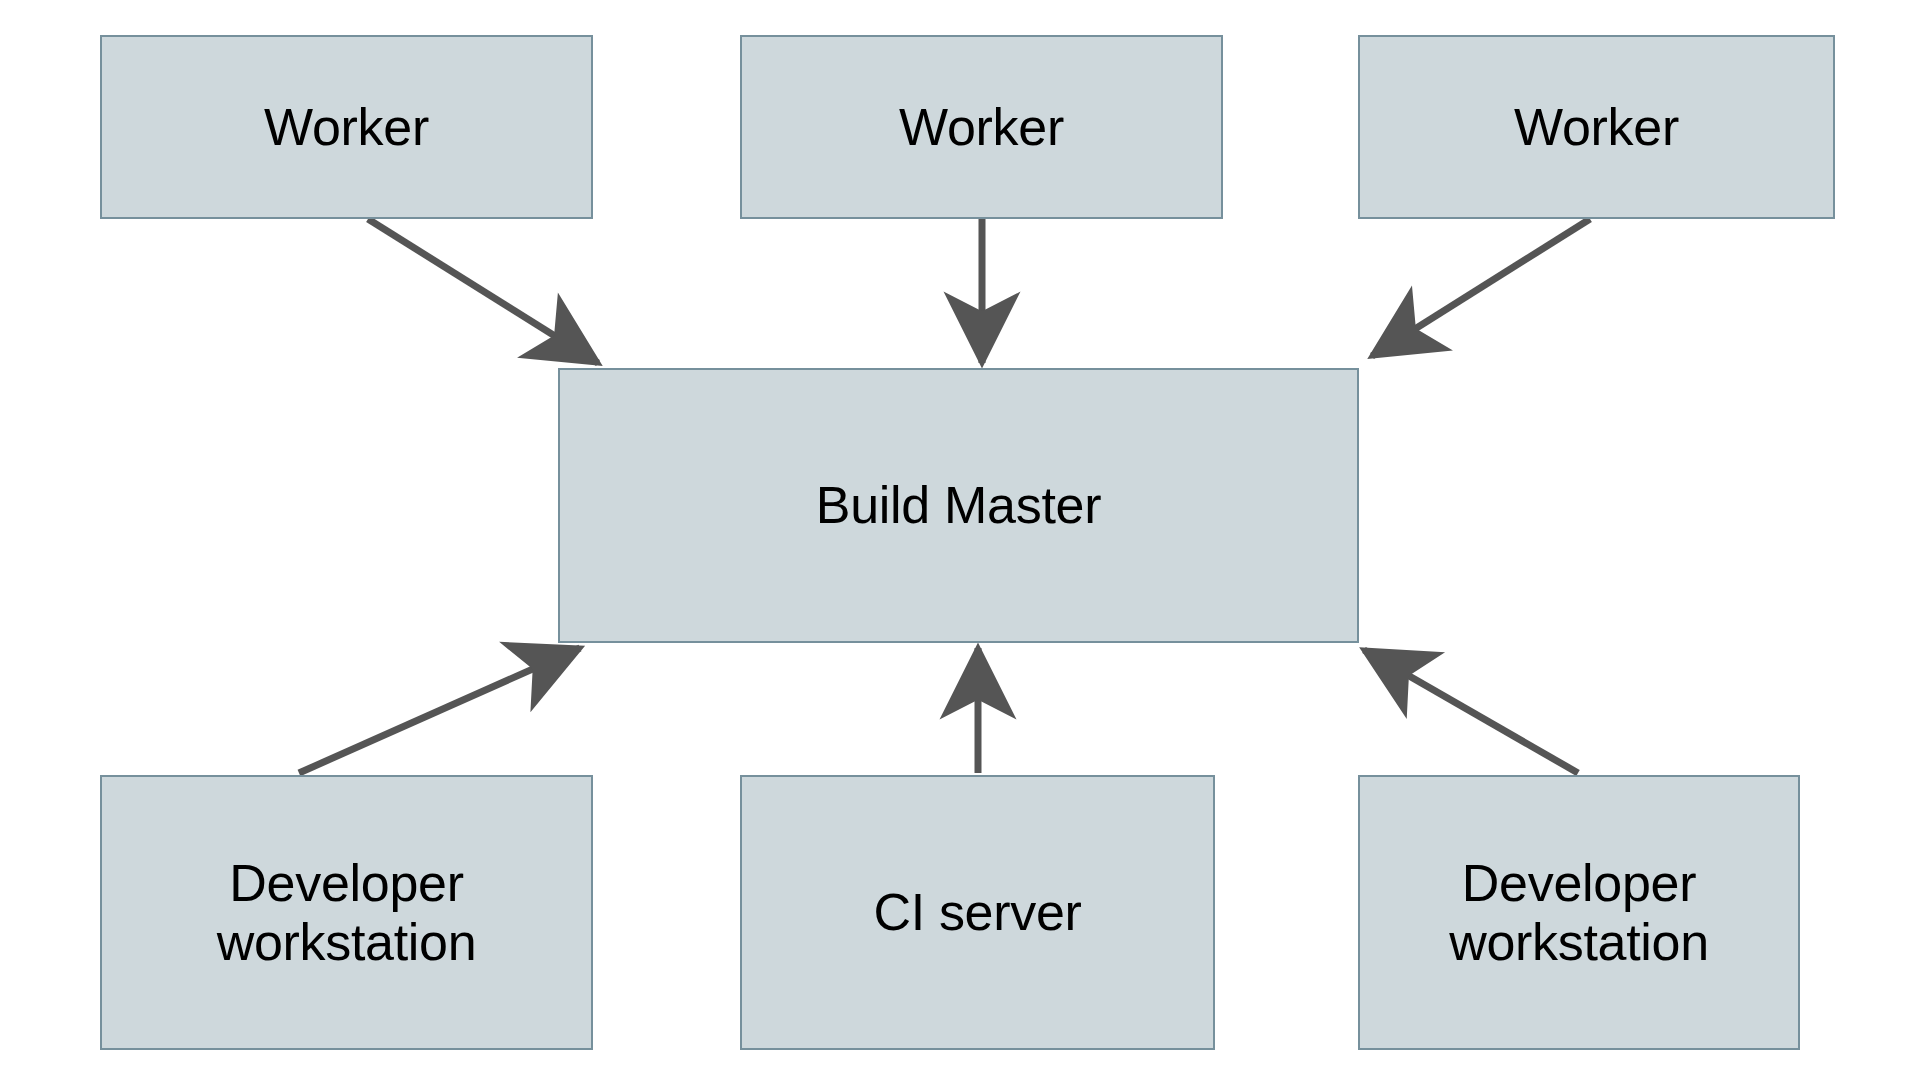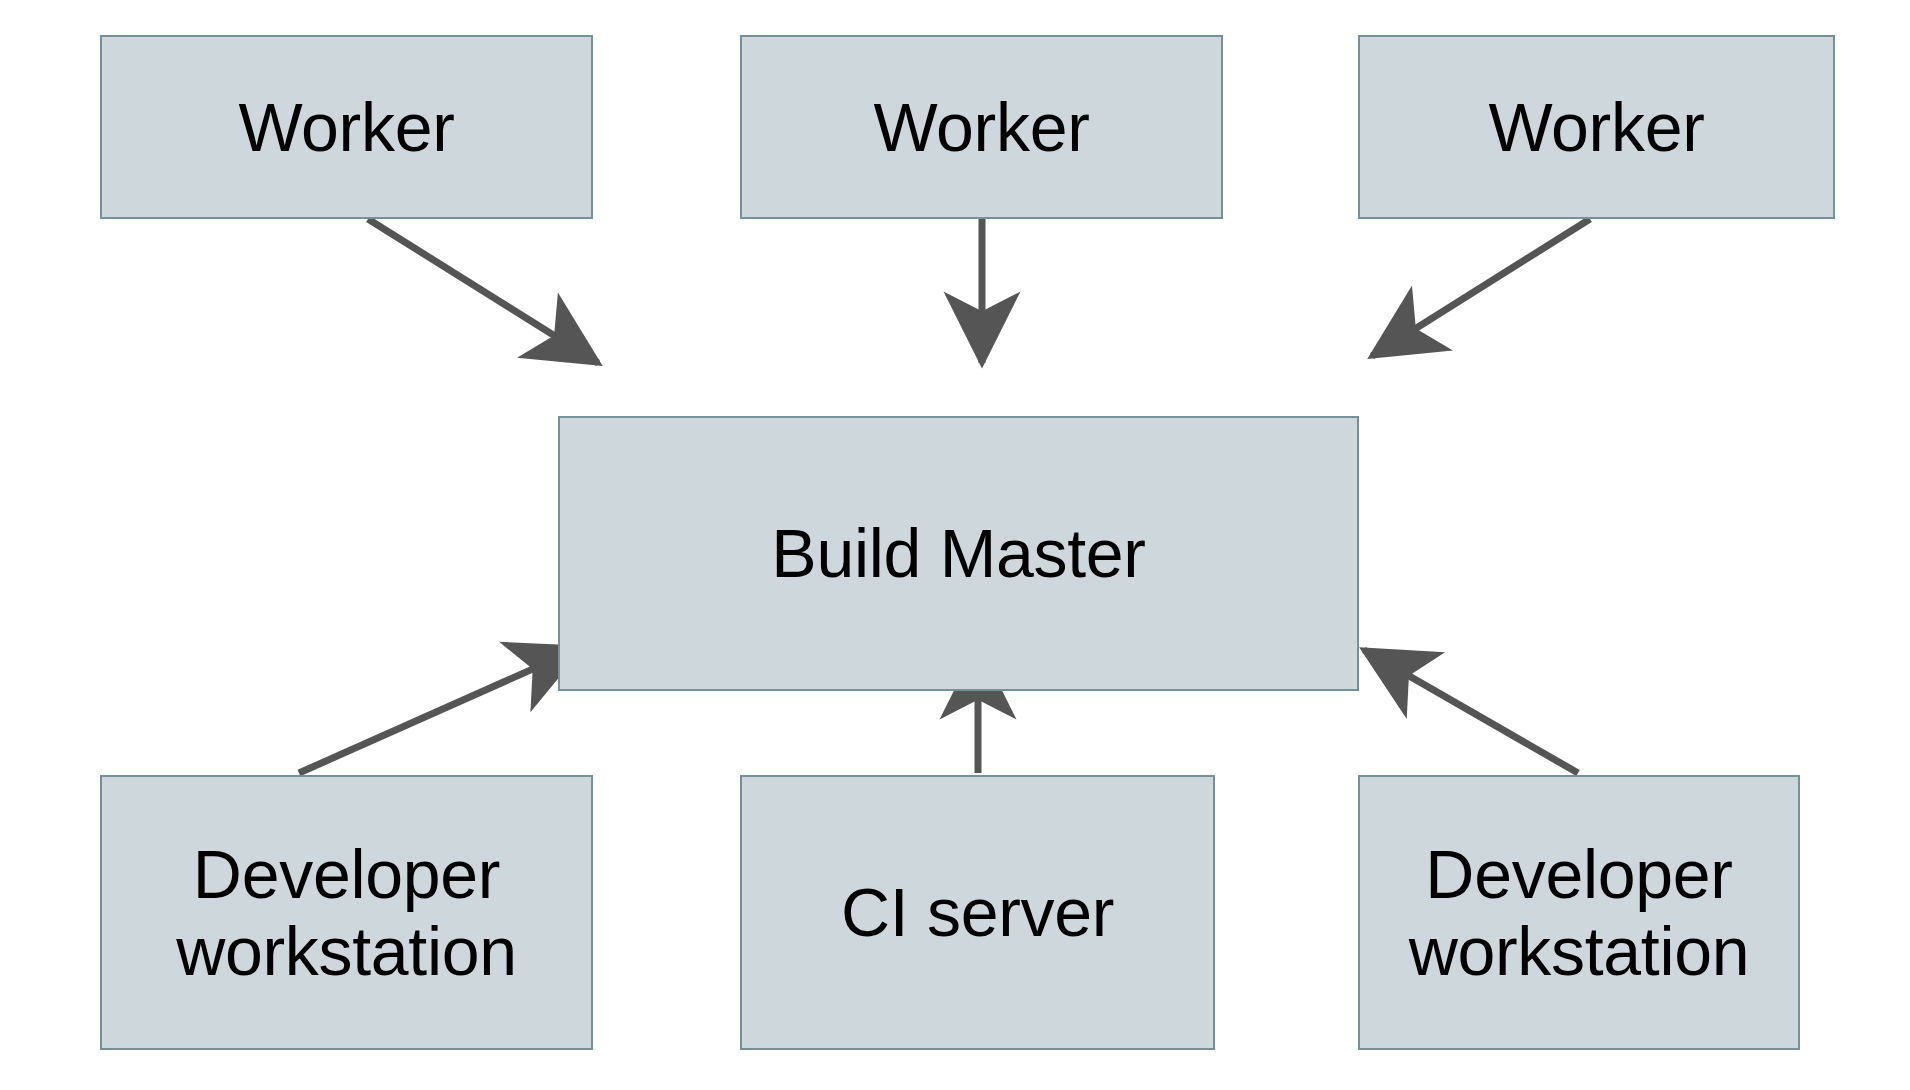--- a/index.html
+++ b/index.html
@@ -30,21 +30,21 @@
   .node {
     position: absolute;
     box-sizing: border-box;
     background: #ced8dc;
     border: 2px solid #76909c;
     display: flex;
     align-items: center;
     justify-content: center;
     text-align: center;
     color: #000000;
-    font-size: 68px;
+    font-size: 52px;
     font-weight: 400;
     line-height: 1.12;
     letter-spacing: -0.3px;
     white-space: pre-line;
   }
   .node-label {
     display: block;
     width: 100%;
     padding: 0 6px;
     box-sizing: border-box;
@@ -69,21 +69,21 @@
         <line x1="299" y1="773" x2="580" y2="648"></line>
         <line x1="978" y1="773" x2="978" y2="648"></line>
         <line x1="1578" y1="773" x2="1364" y2="650"></line>
       </g>
   </svg>
 
   <div id="node-layer">
       <div class="node" style="left: 100px; top: 35px; width: 493px; height: 184px; background: rgb(206, 216, 220); border-color: rgb(118, 144, 156); color: rgb(0, 0, 0);"><span class="node-label">Worker</span></div>
       <div class="node" style="left: 740px; top: 35px; width: 483px; height: 184px; background: rgb(206, 216, 220); border-color: rgb(118, 144, 156); color: rgb(0, 0, 0);"><span class="node-label">Worker</span></div>
       <div class="node" style="left: 1358px; top: 35px; width: 477px; height: 184px; background: rgb(206, 216, 220); border-color: rgb(118, 144, 156); color: rgb(0, 0, 0);"><span class="node-label">Worker</span></div>
-      <div class="node" style="left: 558px; top: 368px; width: 801px; height: 275px; background: rgb(206, 216, 220); border-color: rgb(118, 144, 156); color: rgb(0, 0, 0); margin-top: 48px;"><span class="node-label">Build Master</span></div>
+      <div class="node" style="left: 558px; top: 368px; width: 801px; height: 275px; background: rgb(206, 216, 220); border-color: rgb(118, 144, 156); color: rgb(0, 0, 0);"><span class="node-label">Build Master</span></div>
       <div class="node" style="left: 100px; top: 775px; width: 493px; height: 275px; background: rgb(206, 216, 220); border-color: rgb(118, 144, 156); color: rgb(0, 0, 0);"><span class="node-label">Developer
 workstation</span></div>
       <div class="node" style="left: 740px; top: 775px; width: 475px; height: 275px; background: rgb(206, 216, 220); border-color: rgb(118, 144, 156); color: rgb(0, 0, 0); justify-content: flex-end;"><span class="node-label">CI server</span></div>
       <div class="node" style="left: 1358px; top: 775px; width: 442px; height: 275px; background: rgb(206, 216, 220); border-color: rgb(118, 144, 156); color: rgb(0, 0, 0);"><span class="node-label">Developer
 workstation</span></div>
     </div>
 
 </div>
 
 </body></html>

